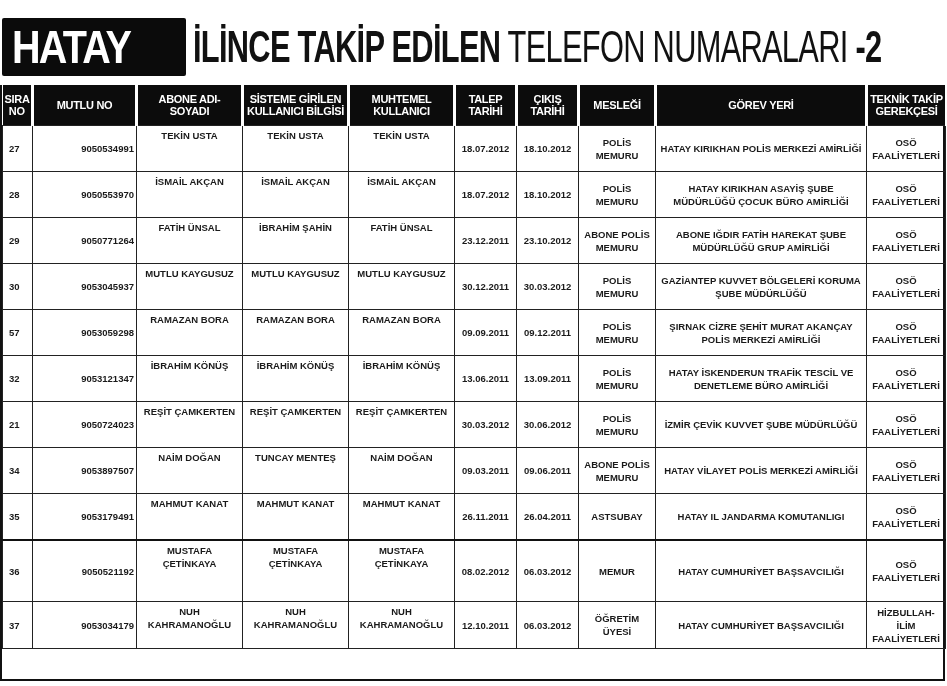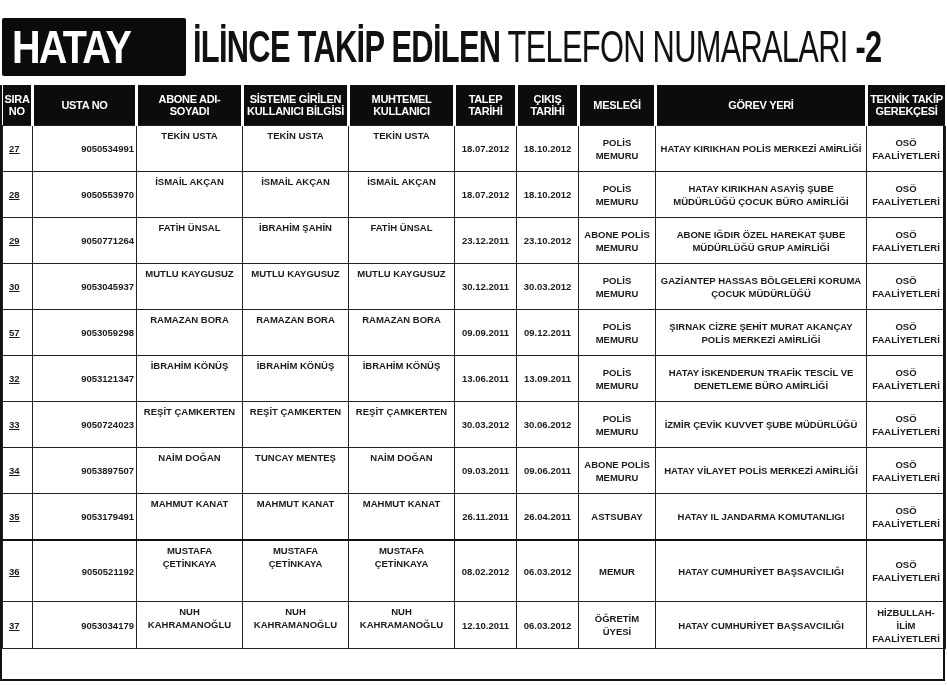--- a/index.html
+++ b/index.html
@@ -10,21 +10,21 @@
   .title { position:absolute; left:193px; top:6px; height:56px; white-space:nowrap; line-height:54px; font-size:44px; color:#111; transform:scaleX(0.70); transform-origin:left center; letter-spacing:-1px; }
   .title .bold { font-weight:bold; }
   .title .light { font-weight:normal; }
   .title .num { font-weight:bold; }
 
   .table-wrap { position:absolute; left:0; top:85px; width:945px; height:596px; border:2px solid #111; border-top:none; box-sizing:border-box; }
   table { border-collapse:collapse; table-layout:fixed; width:943px; position:absolute; left:0; top:0; }
   th { background:#0c0c0c; color:#fff; font-weight:bold; font-size:11px; line-height:12px; height:40px; padding:0 2px; border-left:3px solid #fff; border-right:1px solid #fff; text-align:center; vertical-align:middle; letter-spacing:-0.3px; }
   th:first-child { border-left:none; }
   td { border:1px solid #222; font-size:9.5px; font-weight:bold; color:#1a1a1a; text-align:center; vertical-align:middle; padding:1px 2px; line-height:13px; }
-  td.sira { text-align:left; padding-left:6px;text-decoration:underline; }
+  td.sira { text-align:left; padding-left:6px; }
   td.hedef { text-align:right; padding-left:16px; }
   td.name { vertical-align:top; padding-top:3px; }
   tr.row td { height:41px; }
   tr.row.lower td { height:42px; }
   tr.row.first-lower td { height:56px; border-top:2px solid #111; }
   col.c1{width:30px} col.c2{width:104px} col.c3{width:106px} col.c4{width:106px} col.c5{width:106px}
   col.c6{width:62px} col.c7{width:62px} col.c8{width:77px} col.c9{width:211px} col.c10{width:79px}
 </style>
 </head>
 <body>
@@ -50,21 +50,21 @@
         <col class="c5">
       <col class="c6">
         <col class="c7">
         <col class="c8">
         <col class="c9">
         <col class="c10">
     </colgroup>
     <thead>
       <tr>
         <th>SIRA NO</th>
-        <th>USTA NO</th>
+        <th>MUTLU NO</th>
         <th>ABONE ADI-SOYADI</th>
         <th>SİSTEME GİRİLEN KULLANICI BİLGİSİ</th>
         <th>MUHTEMEL KULLANICI</th>
         <th>TALEP TARİHİ</th>
         <th>ÇIKIŞ TARİHİ</th>
         <th>MESLEĞİ</th>
         <th>GÖREV YERİ</th>
         <th>TEKNİK TAKİP GEREKÇESİ</th>
       </tr>
     </thead>
@@ -95,33 +95,33 @@
         </tr>
         <tr class="row">
           <td class="sira">29</td>
           <td class="hedef">9050771264</td>
           <td class="name">FATİH ÜNSAL</td>
           <td class="name">İBRAHİM ŞAHİN</td>
           <td class="name">FATİH ÜNSAL</td>
           <td>23.12.2011</td>
           <td>23.10.2012</td>
           <td>ABONE POLİS MEMURU</td>
-          <td>ABONE IĞDIR ÖZEL HAREKAT ŞUBE MÜDÜRLÜĞÜ GRUP AMİRLİĞİ</td>
+          <td>ABONE IĞDIR FATİH HAREKAT ŞUBE MÜDÜRLÜĞÜ GRUP AMİRLİĞİ</td>
           <td>OSÖ FAALİYETLERİ</td>
         </tr>
         <tr class="row">
           <td class="sira">30</td>
           <td class="hedef">9053045937</td>
           <td class="name">MUTLU KAYGUSUZ</td>
           <td class="name">MUTLU KAYGUSUZ</td>
           <td class="name">MUTLU KAYGUSUZ</td>
           <td>30.12.2011</td>
           <td>30.03.2012</td>
           <td>POLİS MEMURU</td>
-          <td>GAZİANTEP HASSAS BÖLGELERİ KORUMA ÇOCUK MÜDÜRLÜĞÜ</td>
+          <td>GAZİANTEP KUVVET BÖLGELERİ KORUMA ŞUBE MÜDÜRLÜĞÜ</td>
           <td>OSÖ FAALİYETLERİ</td>
         </tr>
         <tr class="row">
           <td class="sira">57</td>
           <td class="hedef">9053059298</td>
           <td class="name">RAMAZAN BORA</td>
           <td class="name">RAMAZAN BORA</td>
           <td class="name">RAMAZAN BORA</td>
           <td>09.09.2011</td>
           <td>09.12.2011</td>
@@ -135,21 +135,21 @@
           <td class="name">İBRAHİM KÖNÜŞ</td>
           <td class="name">İBRAHİM KÖNÜŞ</td>
           <td class="name">İBRAHİM KÖNÜŞ</td>
           <td>13.06.2011</td>
           <td>13.09.2011</td>
           <td>POLİS MEMURU</td>
           <td>HATAY İSKENDERUN TRAFİK TESCİL VE DENETLEME BÜRO AMİRLİĞİ</td>
           <td>OSÖ FAALİYETLERİ</td>
         </tr>
         <tr class="row">
-          <td class="sira">33</td>
+          <td class="sira">21</td>
           <td class="hedef">9050724023</td>
           <td class="name">REŞİT ÇAMKERTEN</td>
           <td class="name">REŞİT ÇAMKERTEN</td>
           <td class="name">REŞİT ÇAMKERTEN</td>
           <td>30.03.2012</td>
           <td>30.06.2012</td>
           <td>POLİS MEMURU</td>
           <td>İZMİR ÇEVİK KUVVET ŞUBE MÜDÜRLÜĞÜ</td>
           <td>OSÖ FAALİYETLERİ</td>
         </tr>

